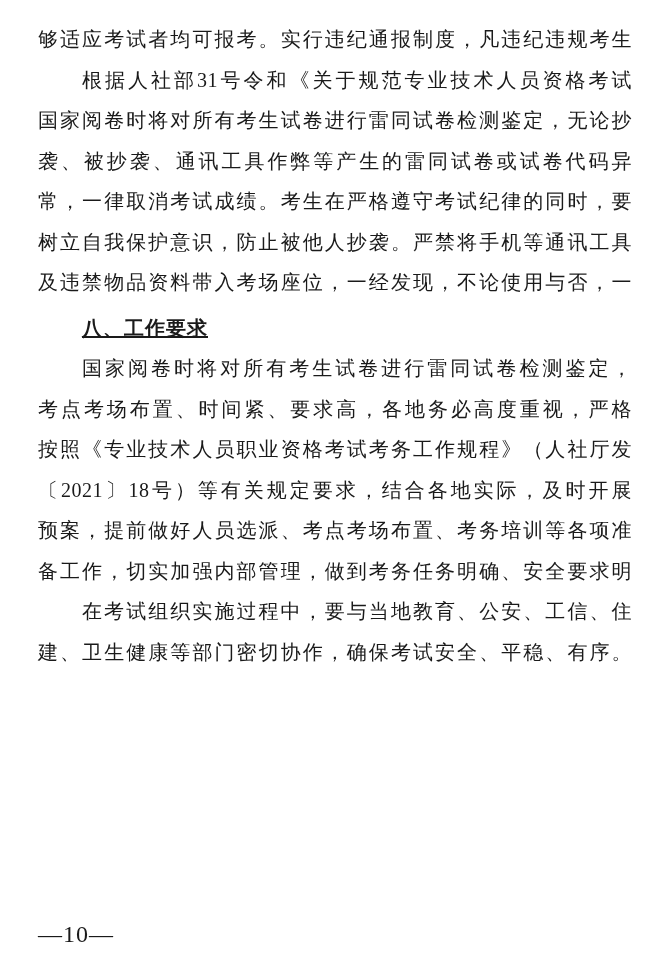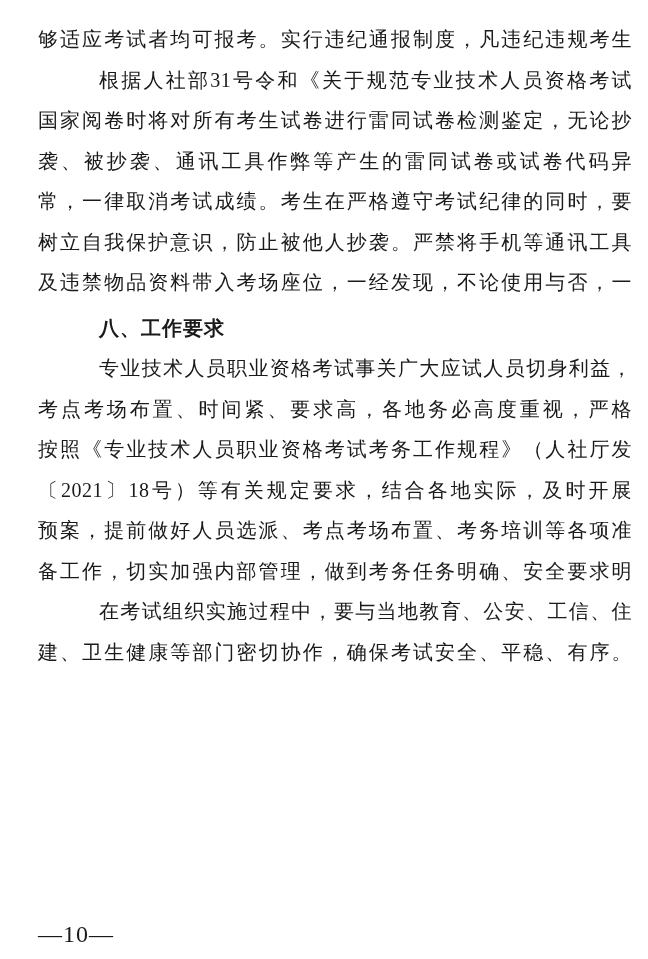--- a/index.html
+++ b/index.html
@@ -30,27 +30,27 @@
     letter-spacing: 0.5px;
     color: #1a1a1a;
   }
   .jfull {
     white-space: normal;
     text-align: justify;
     text-align-last: justify;
   }
   .indent {
     text-indent: 44px;
-    margin-left: 17px;
   }
   .heading {
     font-family: "Liberation Sans", "DejaVu Sans", sans-serif;
     font-weight: bold;
     margin-top: 5px;
     letter-spacing: 1px;
+    text-decoration: underline;
   }
   .footer {
     position: absolute;
     left: 38px;
     top: 921px;
     font-size: 24px;
     letter-spacing: 1px;
     font-family: "Liberation Serif", "DejaVu Serif", serif;
     color: #1a1a1a;
   }
@@ -61,21 +61,21 @@
 <div class="page">
   <div class="text-block">
     <div class="line jfull">够适应考试者均可报考。实行违纪通报制度，凡违纪违规考生</div>
     <div class="line indent jfull">根据人社部31号令和《关于规范专业技术人员资格考试</div>
     <div class="line jfull">国家阅卷时将对所有考生试卷进行雷同试卷检测鉴定，无论抄</div>
     <div class="line jfull">袭、被抄袭、通讯工具作弊等产生的雷同试卷或试卷代码异</div>
     <div class="line jfull">常，一律取消考试成绩。考生在严格遵守考试纪律的同时，要</div>
     <div class="line jfull">树立自我保护意识，防止被他人抄袭。严禁将手机等通讯工具</div>
     <div class="line jfull">及违禁物品资料带入考场座位，一经发现，不论使用与否，一</div>
     <div class="line heading indent">八、工作要求</div>
-    <div class="line indent jfull">专业技术人员职业资格考试事关广大应试人员切身利益，</div>
+    <div class="line indent jfull">国家阅卷时将对所有考生试卷进行雷同试卷检测鉴定，</div>
     <div class="line jfull">考点考场布置、时间紧、要求高，各地务必高度重视，严格</div>
     <div class="line jfull">按照《专业技术人员职业资格考试考务工作规程》（人社厅发</div>
     <div class="line jfull">〔2021〕18号）等有关规定要求，结合各地实际，及时开展</div>
     <div class="line jfull">预案，提前做好人员选派、考点考场布置、考务培训等各项准</div>
     <div class="line jfull">备工作，切实加强内部管理，做到考务任务明确、安全要求明</div>
     <div class="line indent jfull">在考试组织实施过程中，要与当地教育、公安、工信、住</div>
     <div class="line jfull">建、卫生健康等部门密切协作，确保考试安全、平稳、有序。</div>
   </div>
   <div class="footer">—10—</div>
 </div>

